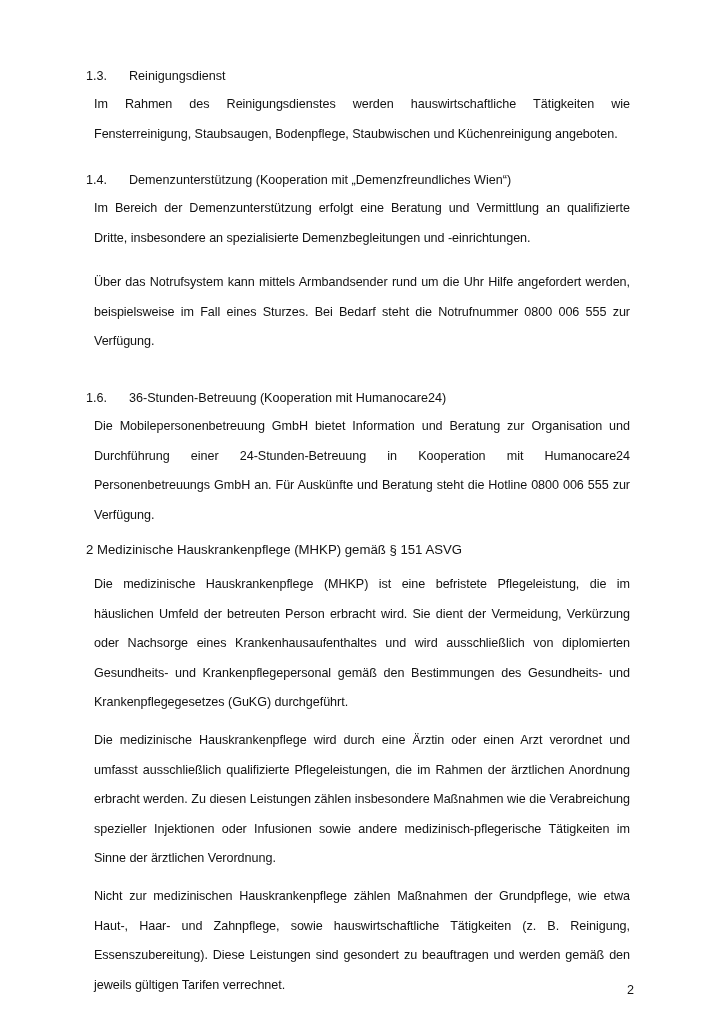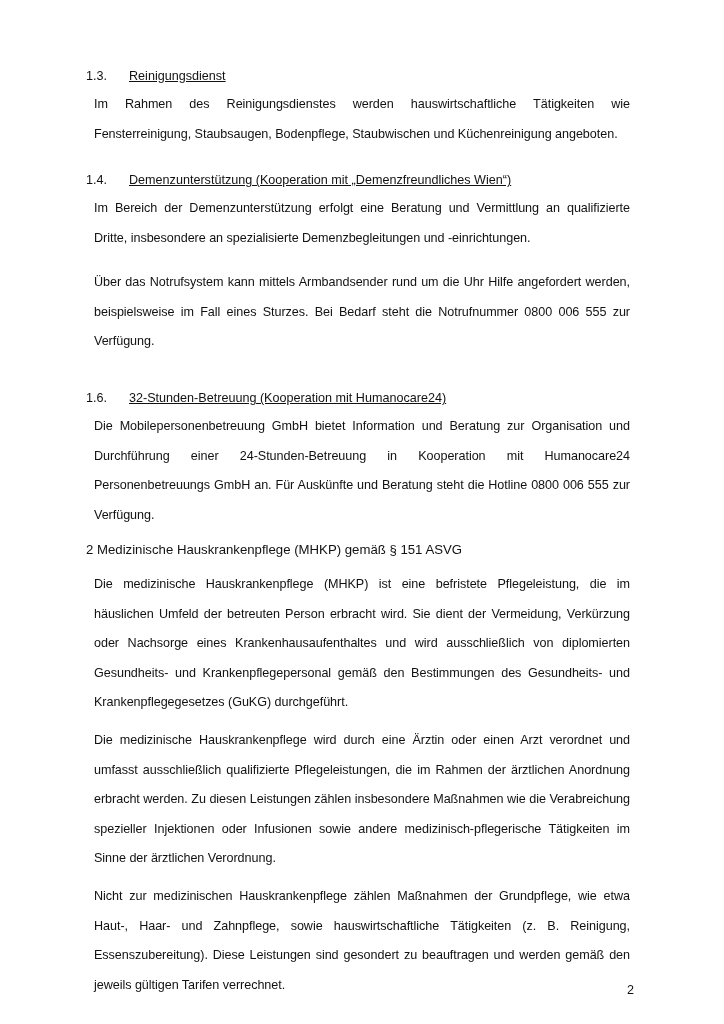--- a/index.html
+++ b/index.html
@@ -27,21 +27,20 @@
       left: 86px;
       top: 66px;
       width: 552px;
     }
     .subheading {
       font-size: 12.6px;
       line-height: 20px;
       height: 20px;
       margin: 0;
       white-space: nowrap;
-      text-decoration: underline;
     }
     .subheading .num {
       display: inline-block;
       width: 43px;
     }
     .para {
       font-size: 12.6px;
       line-height: 29.6px;
       margin: 8px;
       text-align: justify;
@@ -78,21 +77,21 @@
     <div class="section" style="top:104px;">
       <p class="subheading"><span class="num">1.4.</span><span>Demenzunterstützung (Kooperation mit „Demenzfreundliches Wien“)</span></p>
       <p class="para tight-top">Im Bereich der Demenzunterstützung erfolgt eine Beratung und Vermittlung an qualifizierte Dritte, insbesondere an spezialisierte Demenzbegleitungen und -einrichtungen.</p>
     </div>
 
     <div class="section" style="top:198px;">
       <p class="para tight-top">Über das Notrufsystem kann mittels Armbandsender rund um die Uhr Hilfe angefordert werden, beispielsweise im Fall eines Sturzes. Bei Bedarf steht die Notrufnummer 0800 006 555 zur Verfügung.</p>
     </div>
 
     <div class="section" style="top:322px;">
-      <p class="subheading"><span class="num">1.6.</span><span>32-Stunden-Betreuung (Kooperation mit Humanocare24)</span></p>
+      <p class="subheading"><span class="num">1.6.</span><span>36-Stunden-Betreuung (Kooperation mit Humanocare24)</span></p>
       <p class="para tight-top">Die Mobilepersonenbetreuung GmbH bietet Information und Beratung zur Organisation und Durchführung einer 24-Stunden-Betreuung in Kooperation mit Humanocare24 Personenbetreuungs GmbH an. Für Auskünfte und Beratung steht die Hotline 0800 006 555 zur Verfügung.</p>
     </div>
 
     <div class="section" style="top:474px;">
       <h2 class="h2">2 Medizinische Hauskrankenpflege (MHKP) gemäß § 151 ASVG</h2>
       <p class="para" style="margin-top:10px;">Die medizinische Hauskrankenpflege (MHKP) ist eine befristete Pflegeleistung, die im häuslichen Umfeld der betreuten Person erbracht wird. Sie dient der Vermeidung, Verkürzung oder Nachsorge eines Krankenhausaufenthaltes und wird ausschließlich von diplomierten Gesundheits- und Krankenpflegepersonal gemäß den Bestimmungen des Gesundheits- und Krankenpflegegesetzes (GuKG) durchgeführt.</p>
       <p class="para">Die medizinische Hauskrankenpflege wird durch eine Ärztin oder einen Arzt verordnet und umfasst ausschließlich qualifizierte Pflegeleistungen, die im Rahmen der ärztlichen Anordnung erbracht werden. Zu diesen Leistungen zählen insbesondere Maßnahmen wie die Verabreichung spezieller Injektionen oder Infusionen sowie andere medizinisch-pflegerische Tätigkeiten im Sinne der ärztlichen Verordnung.</p>
       <p class="para">Nicht zur medizinischen Hauskrankenpflege zählen Maßnahmen der Grundpflege, wie etwa Haut-, Haar- und Zahnpflege, sowie hauswirtschaftliche Tätigkeiten (z. B. Reinigung, Essenszubereitung). Diese Leistungen sind gesondert zu beauftragen und werden gemäß den jeweils gültigen Tarifen verrechnet.</p>
     </div>
 

